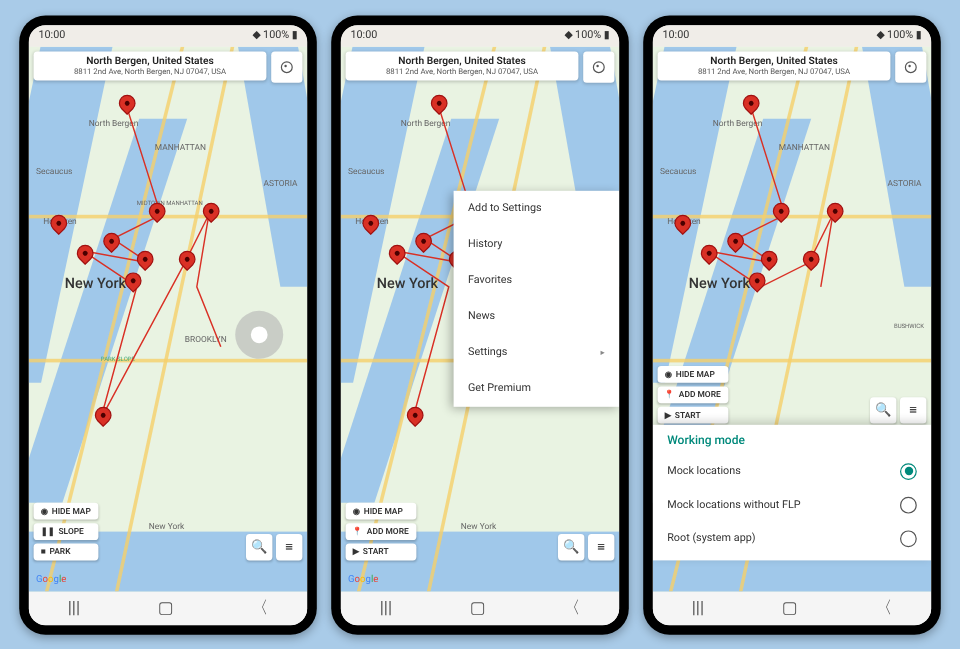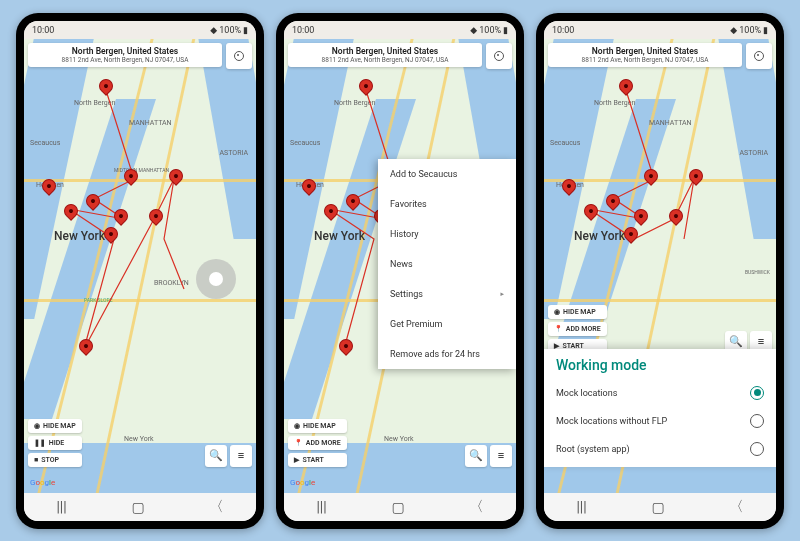--- a/index.html
+++ b/index.html
@@ -162,21 +162,21 @@
     display:flex; justify-content:space-between; align-items:center;
   }
   .menu-item .arrow { font-size:7px; color:#888; }
 
   .sheet {
     position:absolute; left:0; right:0; bottom:26px;
     background:#fff; z-index:50;
     box-shadow:0 -2px 8px rgba(0,0,0,.2);
     padding: 8px 12px 4px;
   }
-  .sheet-title { font-size:14px; color:#00897b; font-weight:500; margin-bottom:6px;}
+  .sheet-title { font-size:10px; color:#00897b; font-weight:500; margin-bottom:6px;}
   .sheet-row {
     display:flex; justify-content:space-between; align-items:center;
     padding:7px 0; font-size:9px; color:#333;
   }
   .radio {
     width:14px; height:14px; border:1.5px solid #555; border-radius:50%;
     display:flex; align-items:center; justify-content:center;
   }
   .radio.checked { border-color:#00897b; }
   .radio.checked::after { content:''; width:7px; height:7px; background:#00897b; border-radius:50%;}
@@ -237,25 +237,25 @@
 
       <div class="joystick"></div>
 
       <div class="chips">
         <div class="chip">
             <span>◉</span>
             <span>HIDE MAP</span>
           </div>
         <div class="chip">
             <span>❚❚</span>
-            <span>HIDE</span>
+            <span>SLOPE</span>
           </div>
         <div class="chip">
             <span>■</span>
-            <span>STOP</span>
+            <span>PARK</span>
           </div>
       </div>
       <div class="chips-right">
         <div class="chip-row">
           <div class="sqbtn">
               <span>🔍</span>
             </div>
           <div class="sqbtn">
               <span>≡</span>
             </div>
@@ -309,40 +309,37 @@
       <div class="header-card">
         <div class="title">North Bergen, United States</div>
         <div class="sub">8811 2nd Ave, North Bergen, NJ 07047, USA</div>
       </div>
       <div class="loc-btn">
           <span class="crosshair"></span>
         </div>
 
       <div class="menu-popup">
         <div class="menu-item">
-            <span>Add to Secaucus</span>
+            <span>Add to Settings</span>
+          </div>
+        <div class="menu-item">
+            <span>History</span>
           </div>
         <div class="menu-item">
             <span>Favorites</span>
-          </div>
-        <div class="menu-item">
-            <span>History</span>
           </div>
         <div class="menu-item">
             <span>News</span>
           </div>
         <div class="menu-item">
             <span>Settings</span>
             <span class="arrow">▸</span>
           </div>
         <div class="menu-item">
             <span>Get Premium</span>
-          </div>
-        <div class="menu-item">
-            <span>Remove ads for 24 hrs</span>
           </div>
       </div>
 
       <div class="chips">
         <div class="chip">
             <span>◉</span>
             <span>HIDE MAP</span>
           </div>
         <div class="chip">
             <span>📍</span>

